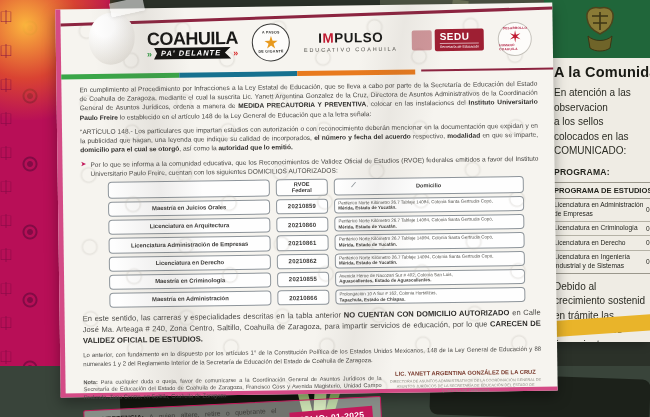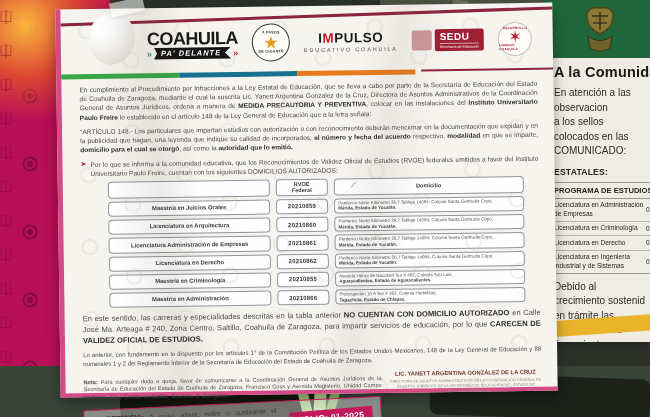--- a/index.html
+++ b/index.html
@@ -172,21 +172,21 @@
         <path d="M22 4 C14 2 8 6 9 14 C10 22 14 26 22 30 C30 26 34 22 35 14 C36 6 30 2 22 4 Z" fill="#8a7a36" stroke="#4c441c" stroke-width="1.5"></path>
         <path d="M22 8 L22 26 M14 12 L30 12 M15 19 L29 19" stroke="#3c3514" stroke-width="1.6" fill="none"></path>
         <path d="M10 32 C16 38 28 38 34 32 L32 44 C27 48 17 48 12 44 Z" fill="#6f6429" stroke="#3c3514" stroke-width="1"></path>
       </svg>
     </div>
     <div class="side-body">
       <div class="side-title">A la Comunidad</div>
       <div class="side-p">En atención a las observacion
 a los sellos colocados en las
 COMUNICADO:</div>
-      <div class="side-estatales">ESTATALES:</div>
+      <div class="side-estatales">PROGRAMA:</div>
       <div class="side-table">
         <div class="side-th">PROGRAMA DE ESTUDIOS</div>
         <div class="side-row">
           <div class="side-prog">Licenciatura en Administración de Empresas</div>
           <div class="side-code">0</div>
         </div>
         <div class="side-row">
           <div class="side-prog">Licenciatura en Criminología</div>
           <div class="side-code">0</div>
         </div>

